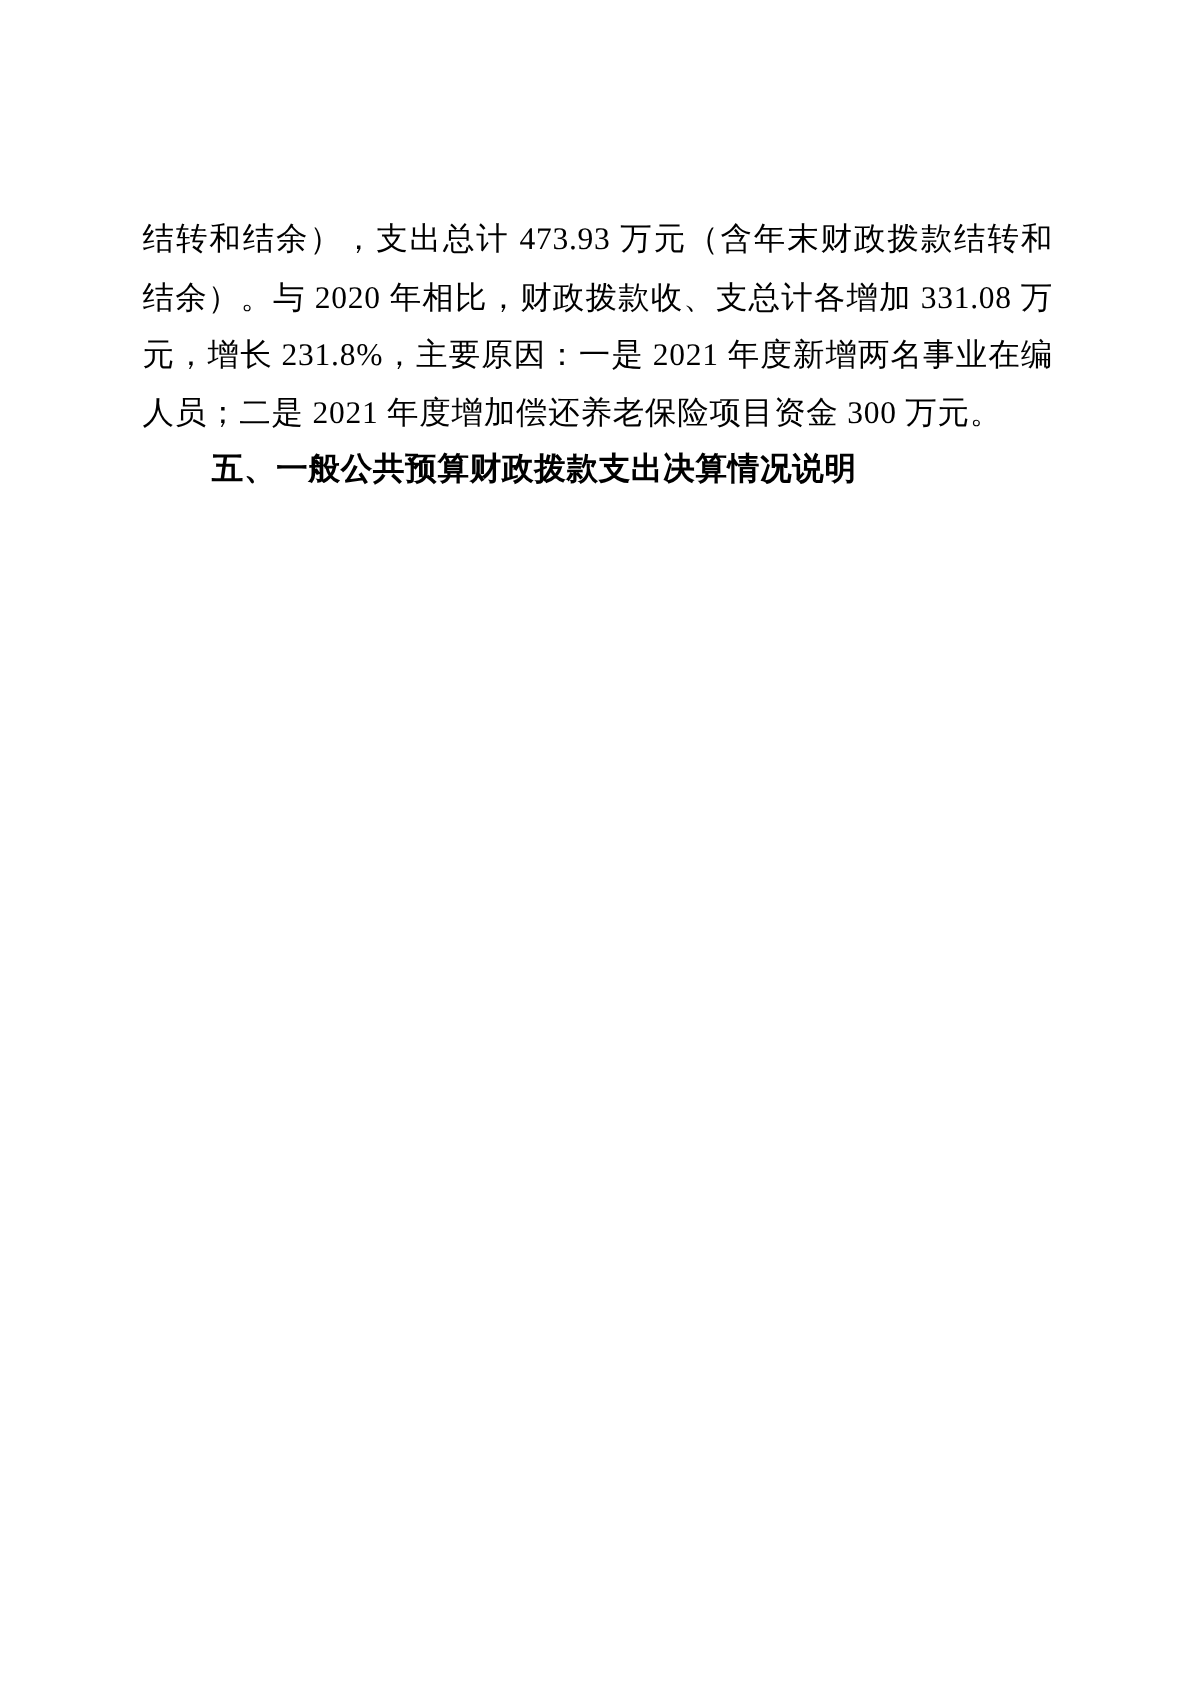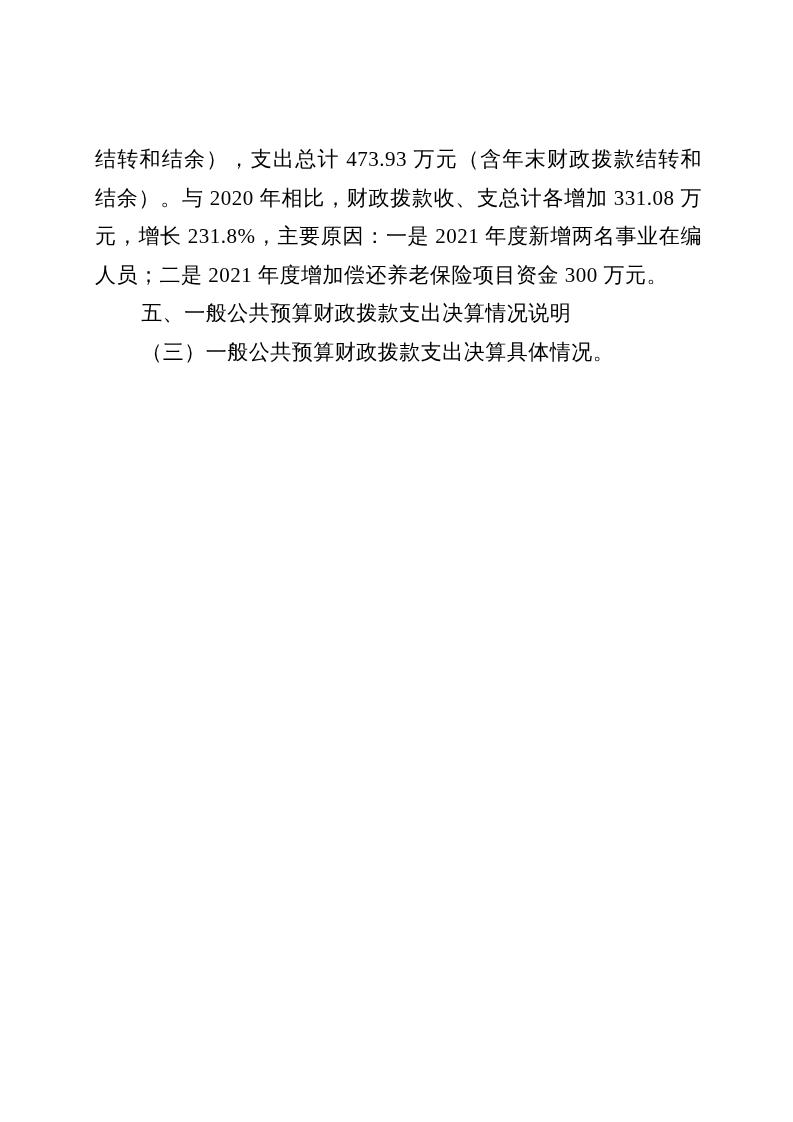--- a/index.html
+++ b/index.html
@@ -30,21 +30,21 @@
     text-justify: inter-ideograph;
     text-indent: 2.2em;
     letter-spacing: 0.5px;
   }
   .no-indent {
     text-indent: 0;
   }
   .heading-main, .heading-sub {
     margin: 0;
     font-family: "Liberation Sans", "DejaVu Sans", sans-serif;
-    font-weight: normal;
+    font-weight: bold;
     font-size: 21px;
     line-height: 38.5px;
     text-indent: 2.2em;
     letter-spacing: 0.5px;
   }
   .bold-inline {
     font-family: "Liberation Sans", "DejaVu Sans", sans-serif;
     font-weight: bold;
   }
   .page-number {
@@ -64,19 +64,18 @@
   <div class="content">
 
     <p class="body-para no-indent">结转和结余），支出总计 473.93 万元（含年末财政拨款结转和结余）。与 2020 年相比，财政拨款收、支总计各增加 331.08 万元，增长 231.8%，主要原因：一是 2021 年度新增两名事业在编人员；二是 2021 年度增加偿还养老保险项目资金 300 万元。</p>
 
     <h2 class="heading-main">五、一般公共预算财政拨款支出决算情况说明</h2>
 
 
 
 
 
-    <h3 class="heading-sub">（三）一般公共预算财政拨款支出决算具体情况。</h3>
 
 
   </div>
 
   <div class="page-number">-12-</div>
 </div>
 
 </body></html>

